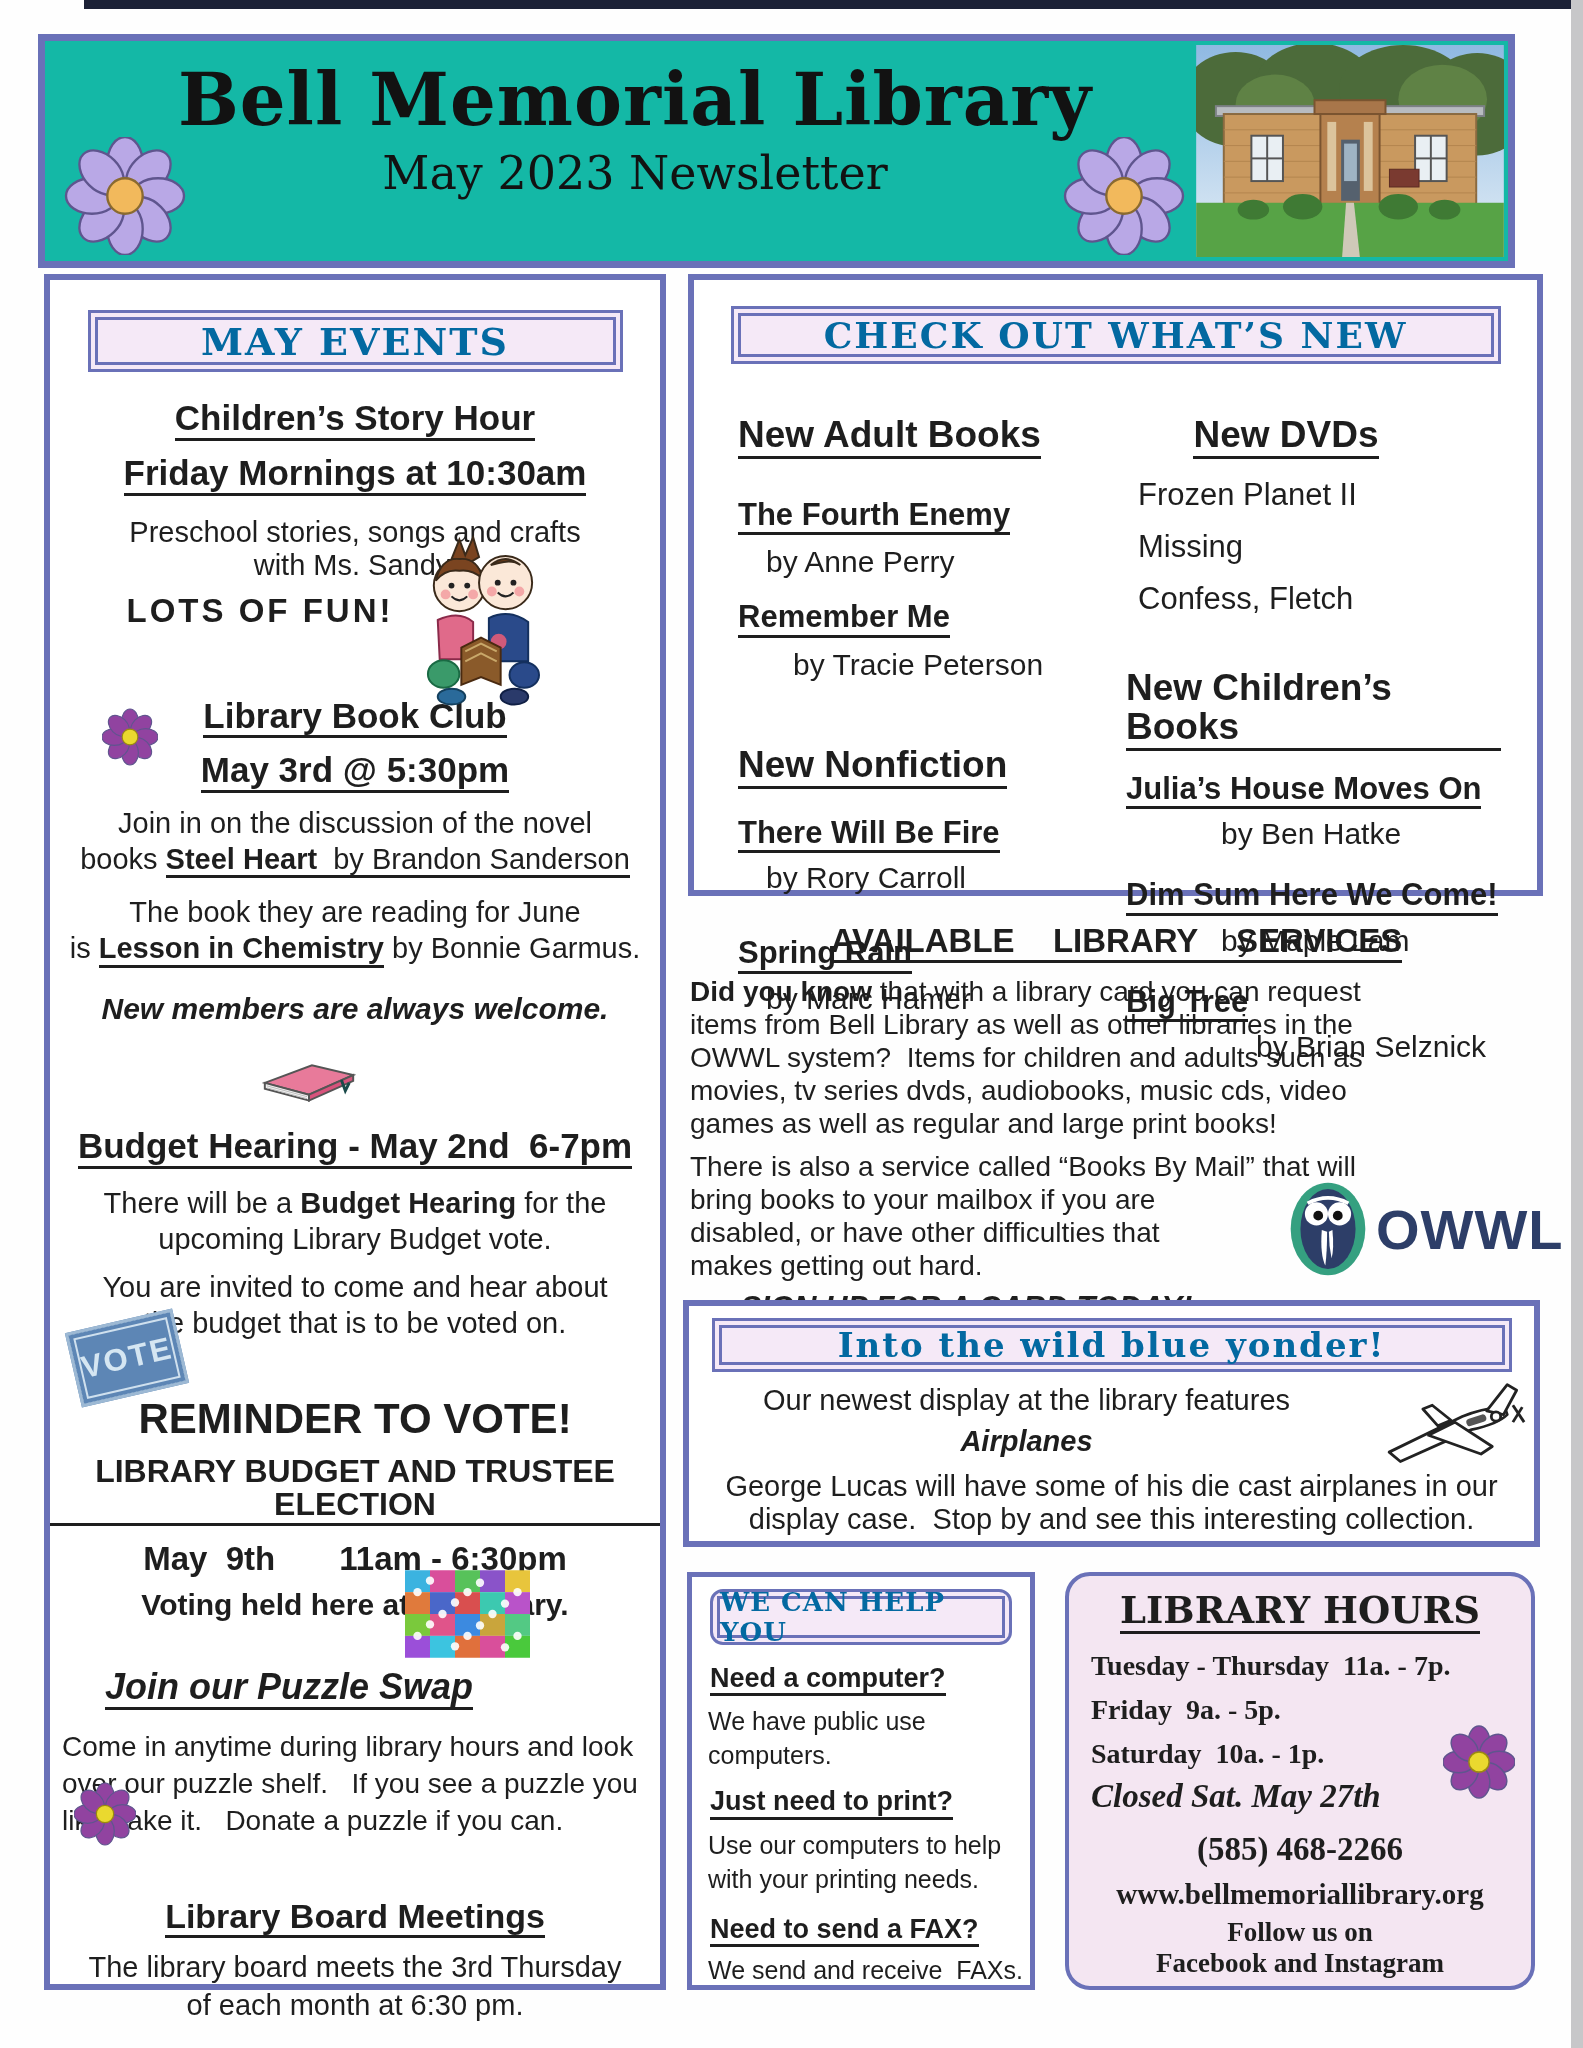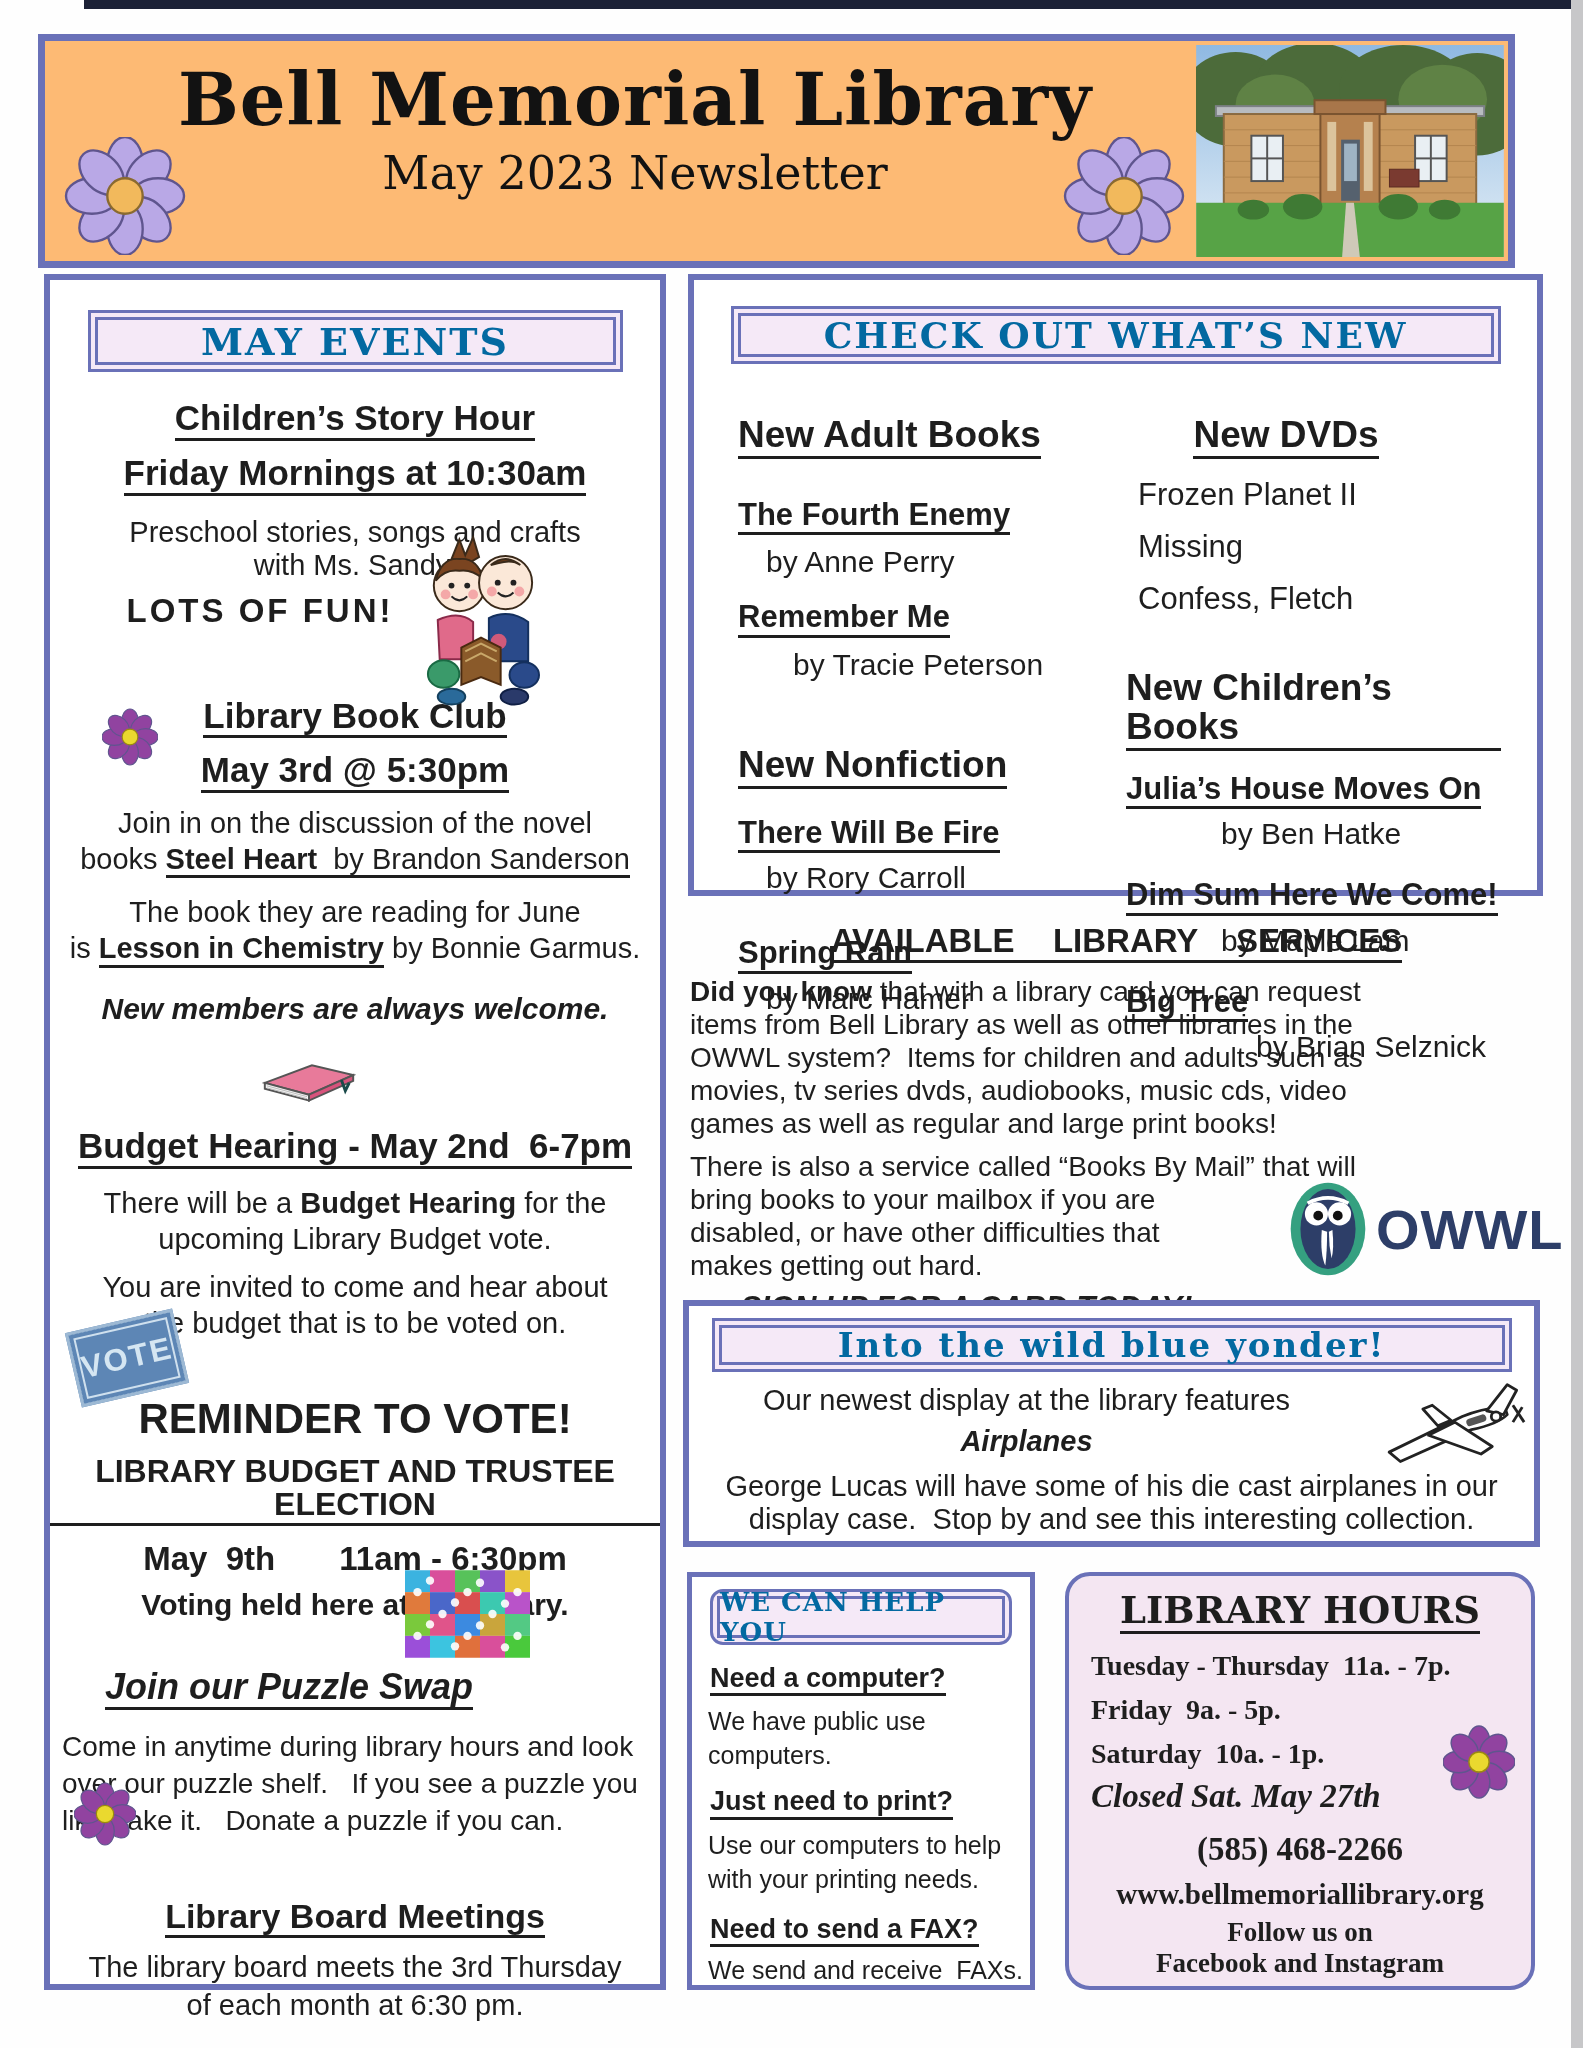--- a/index.html
+++ b/index.html
@@ -13,21 +13,21 @@
   .stencil{font-family:"DejaVu Serif", serif;font-weight:900;letter-spacing:2px;color:#0369a1;}
   .serif{font-family:"DejaVu Serif", serif;}
   .lserif{font-family:"Liberation Serif", serif;}
   .ctr{text-align:center;}
   .b{font-weight:bold;}
   .i{font-style:italic;}
   .u{border-bottom:3px solid #1e1e1e;padding-bottom:1px;display:inline-block;line-height:1.05;}
   [data-bind]{white-space:pre-wrap;}
   
   .header-box{position:absolute;left:38px;top:34px;width:1477px;height:234px;border:7px solid #6a71b8;
-              background:#fdba74;box-sizing:border-box;}
+              background:#14b8a6;box-sizing:border-box;}
   .header-text{position:absolute;left:60px;top:16px;width:1060px;text-align:center;}
   .h-title{font-family:"DejaVu Serif", serif;font-weight:900;font-size:72px;letter-spacing:1px;color:#121212;}
   .h-sub{font-family:"DejaVu Serif", serif;font-weight:400;font-size:46px;margin-top:4px;color:#121212;}
   .photo{position:absolute;right:4px;top:4px;width:308px;height:212px;}
   
   .left-box{left:44px;top:274px;width:622px;height:1716px;}
   .lb-bar{margin:30px auto 0;width:535px;height:62px;font-size:38px;}
   .t35{font-size:35px;} .t33{font-size:33px;} .t30{font-size:30px;}
   .t29{font-size:29px;} .t28{font-size:28px;} .t42{font-size:42px;}
   .lh36{line-height:36px;} .lh37{line-height:37px;}

